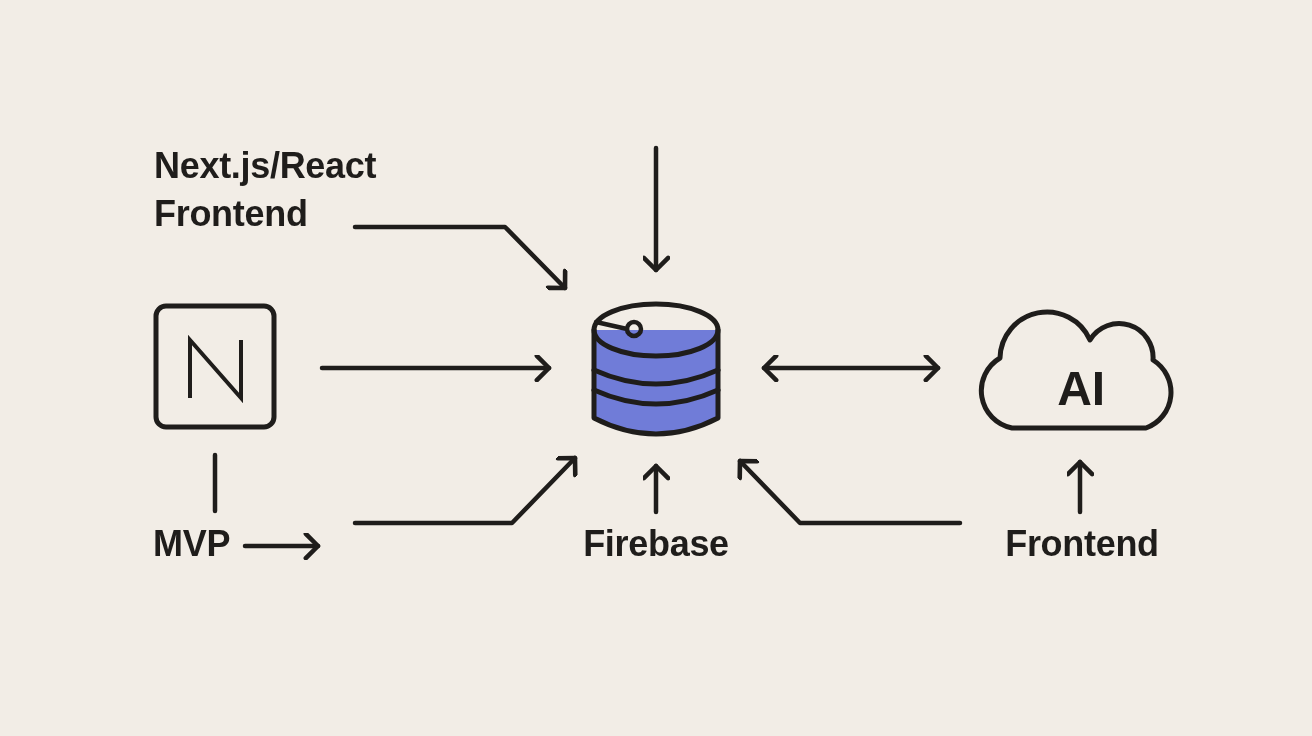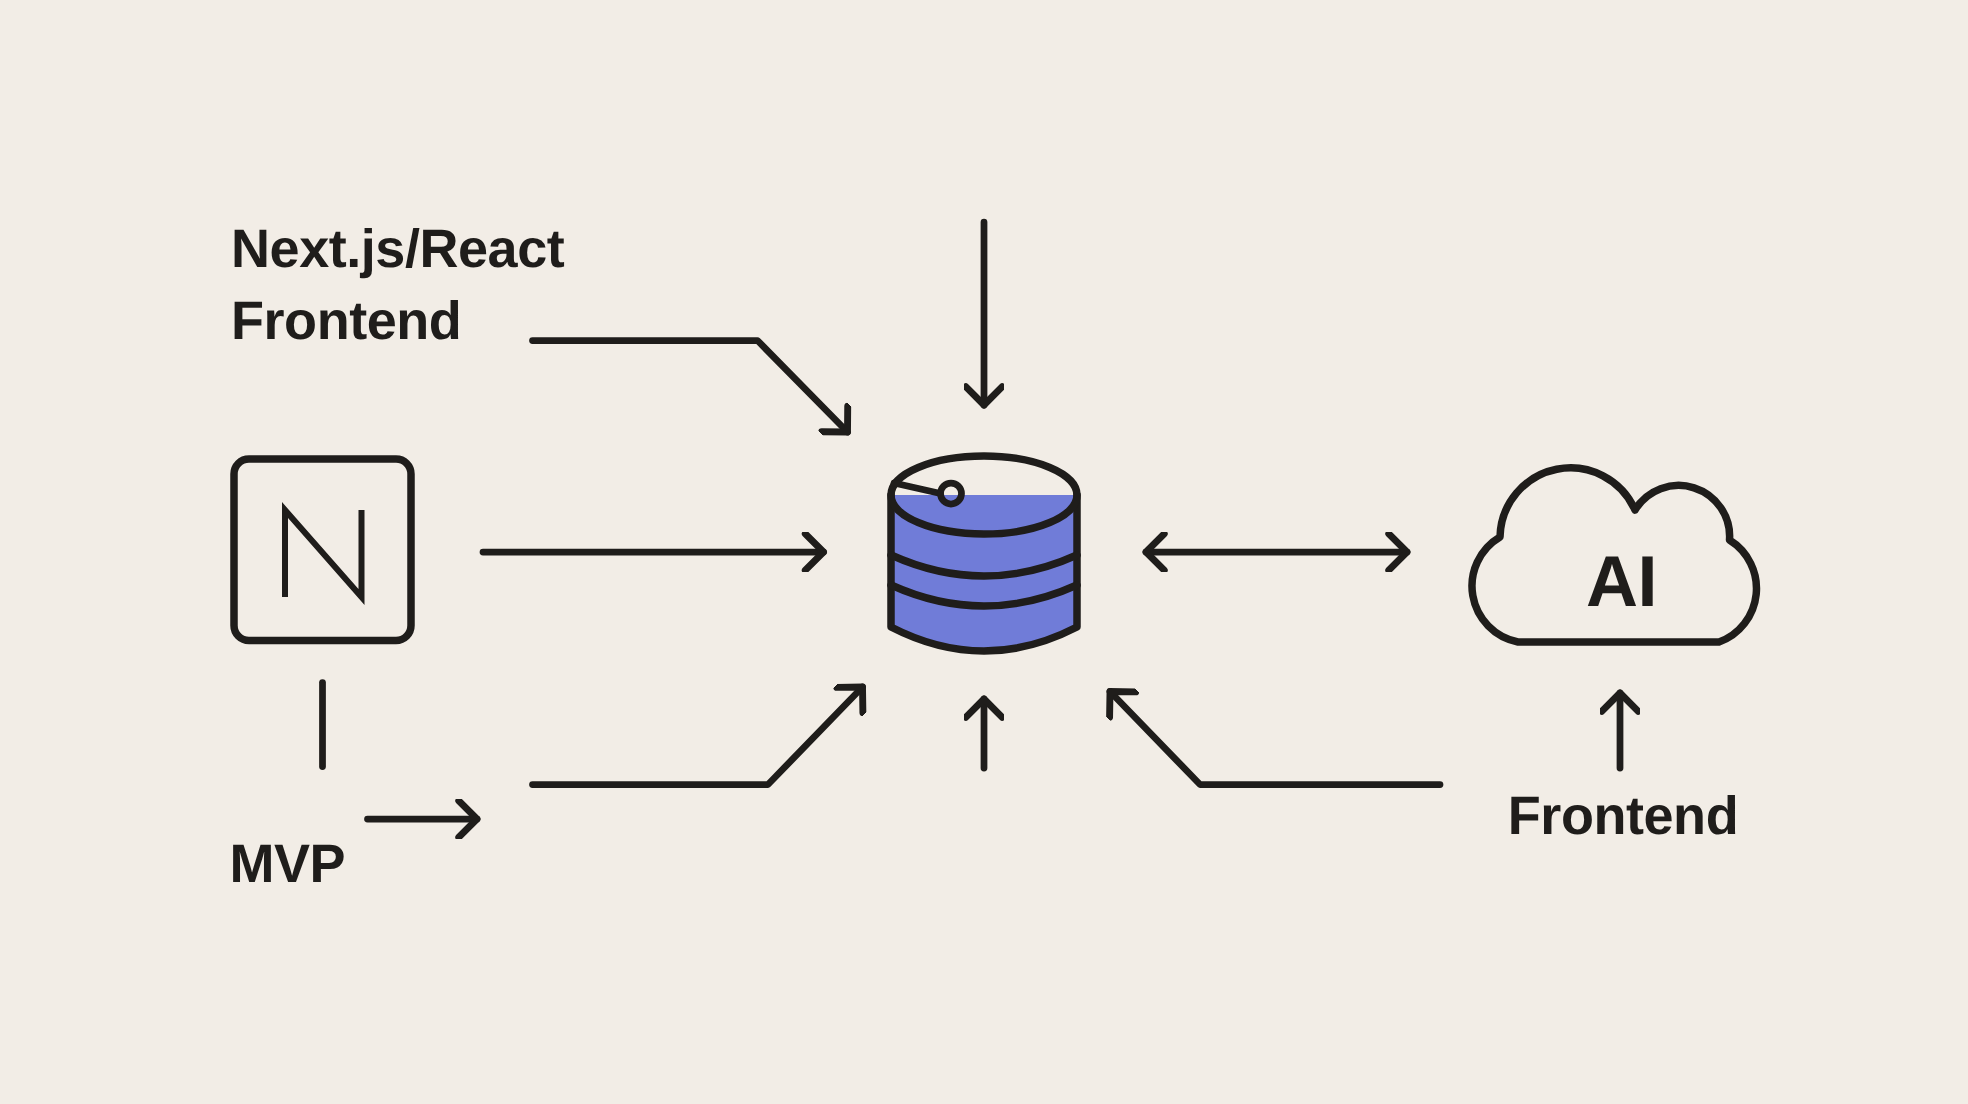--- a/index.html
+++ b/index.html
@@ -28,21 +28,21 @@
   .thick { stroke-width: 5; }
   .label {
     position: absolute;
     font-weight: 600;
     letter-spacing: -0.3px;
     font-size: 36px;
     line-height: 44px;
     white-space: pre-line;
   }
   #lbl-frontend { left: 154px; top: 142px; line-height: 48px; }
-  #lbl-mvp      { left: 153px; top: 522px; margin-top: 32px; }
+  #lbl-mvp      { left: 153px; top: 522px; }
   #lbl-firebase { left: 656px;  top: 522px; transform: translateX(-50%); }
   #lbl-backend  { left: 1082px; top: 522px; transform: translateX(-50%); }
   #lbl-ai       { left: 1081px; top: 352px; transform: translateX(-50%);
                   font-size: 48px; line-height: 50px; margin-top: 12px; }
 </style>
 </head>
 <body>
 
 <div class="canvas">
 
@@ -107,18 +107,19 @@
                A38 38 0 0 1 1146 428
                L1012 428 Z" fill="#F2EDE6"></path>
     </g>
   </svg>
 
   <div id="lbl-frontend" class="label">Next.js/React
 Frontend</div>
 
   <div id="lbl-mvp" class="label">MVP</div>
 
+  <div id="lbl-firebase" class="label">Firebase</div>
 
   <div id="lbl-backend" class="label">Frontend</div>
 
   <div id="lbl-ai" class="label">AI</div>
 
 </div>
 
 </body></html>

